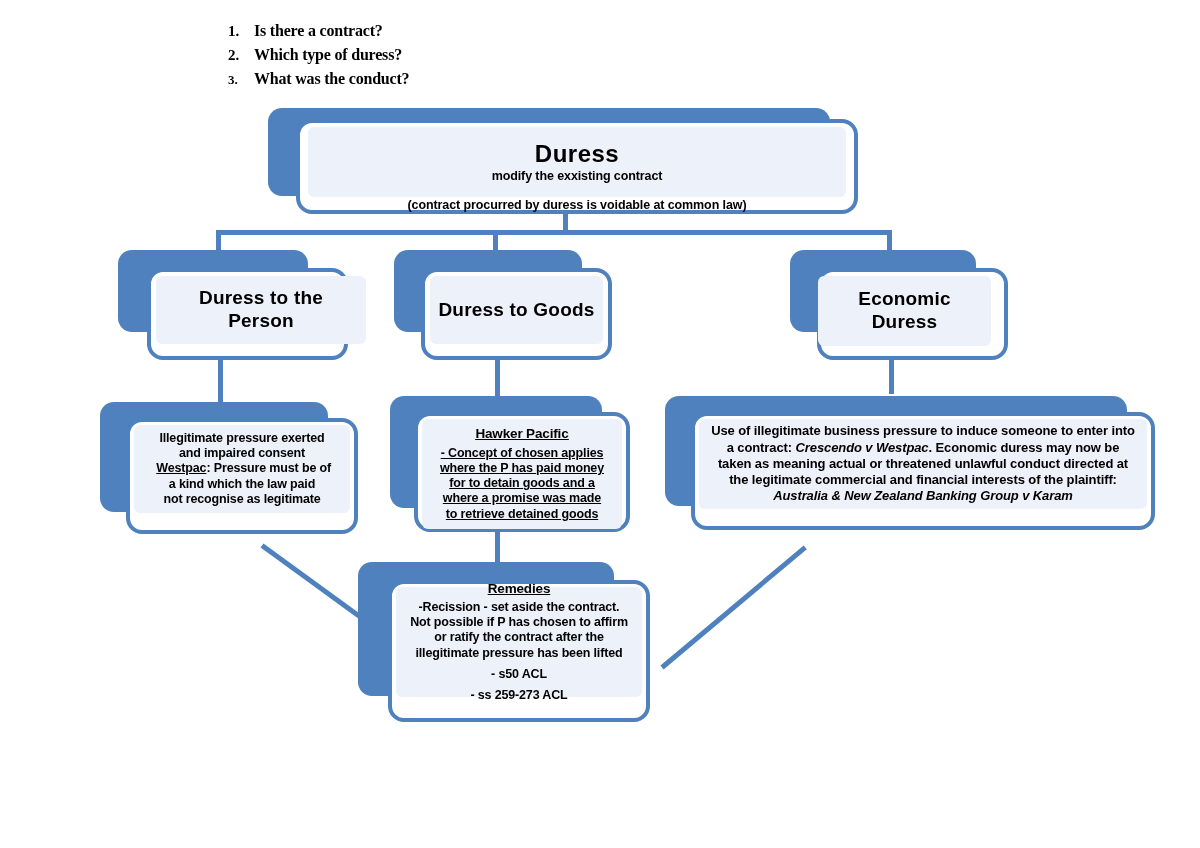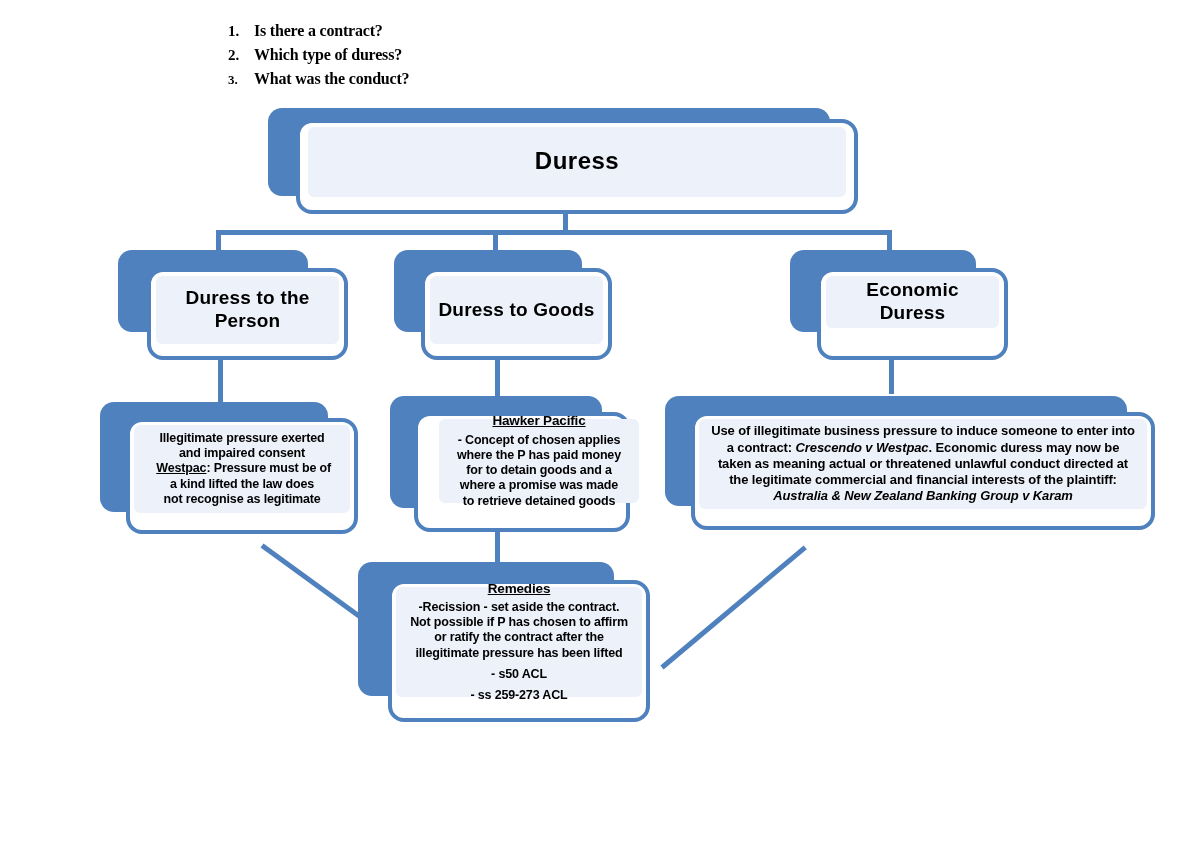--- a/index.html
+++ b/index.html
@@ -131,74 +131,76 @@
   <div class="diag" style="left:262px;top:543px;width:142px;transform:rotate(36deg);"></div>
 
   <div class="diag" style="left:662px;top:665px;width:187px;transform:rotate(-40deg);"></div>
 
   <div class="node" style="left:268px;top:108px;width:590px;height:106px;">
     <div class="shadow" style="left:0;top:0;width:562px;height:88px;"></div>
     <div class="frame" style="left:28px;top:11px;width:562px;height:95px;"></div>
     <div class="inner" style="left:40px;top:19px;width:538px;height:70px;">
       <div class="title-lg">Duress</div>
       <div class="body-sm">
-      </div>
-    </div>
+        <span class="ln">modify the exxisting contract</span>
+      </div>
+    </div>
+    <div class="overflow-line body-sm" style="left:28px;top:90px;width:562px;">(contract procurred by duress is voidable at common law)</div>
   </div>
 
   <div class="node" style="left:118px;top:250px;width:230px;height:110px;">
     <div class="shadow" style="left:0;top:0;width:190px;height:82px;"></div>
     <div class="frame" style="left:29px;top:18px;width:201px;height:92px;"></div>
-    <div class="inner" style="left:38px;top:26px;width:183px;height:68px;">
+    <div class="inner" style="left:38px;top:26px;width:210px;height:68px;">
       <div class="title-md">
         <span class="ln">Duress to the</span>
         <span class="ln">Person</span>
       </div>
     </div>
   </div>
 
   <div class="node" style="left:394px;top:250px;width:218px;height:110px;">
     <div class="shadow" style="left:0;top:0;width:188px;height:82px;"></div>
     <div class="frame" style="left:27px;top:18px;width:191px;height:92px;"></div>
     <div class="inner" style="left:36px;top:26px;width:173px;height:68px;">
       <div class="title-md">
         <span class="ln">Duress to Goods</span>
       </div>
     </div>
   </div>
 
   <div class="node" style="left:790px;top:250px;width:218px;height:110px;">
     <div class="shadow" style="left:0;top:0;width:186px;height:82px;"></div>
     <div class="frame" style="left:27px;top:18px;width:191px;height:92px;"></div>
-    <div class="inner" style="left:36px;top:26px;width:173px;height:52px;">
+    <div class="inner" style="left:28px;top:26px;width:173px;height:70px;">
       <div class="title-md">
         <span class="ln">Economic</span>
         <span class="ln">Duress</span>
       </div>
     </div>
   </div>
 
   <div class="node" style="left:100px;top:402px;width:258px;height:132px;">
     <div class="shadow" style="left:0;top:0;width:228px;height:110px;"></div>
     <div class="frame" style="left:26px;top:16px;width:232px;height:116px;"></div>
     <div class="inner" style="left:34px;top:23px;width:216px;height:88px;">
       <div class="body-xs" style="text-align:center;">
         <span class="ln">Illegitimate pressure exerted</span>
         <span class="ln">and impaired consent</span>
         <span class="ln">&nbsp;<span class="ul-b">Westpac</span><span>: Pressure must be of</span></span>
-        <span class="ln">a kind lifted the law does</span>
+        <span class="ln">a kind which the law paid</span>
         <span class="ln">not recognise as legitimate</span>
       </div>
     </div>
   </div>
 
   <div class="node" style="left:390px;top:396px;width:240px;height:136px;">
     <div class="shadow" style="left:0;top:0;width:212px;height:112px;"></div>
     <div class="frame" style="left:24px;top:16px;width:216px;height:120px;"></div>
-    <div class="inner" style="left:49px;top:23px;width:200px;height:84px;">
+    <div class="inner" style="left:32px;top:23px;width:200px;height:110px;text-decoration:underline;">
       <div class="body-xs">
         <span class="hdr-ul">Hawker Pacific</span>
         <span class="ln">- Concept of chosen applies</span>
         <span class="ln">where the P has paid money</span>
         <span class="ln">for to detain goods and a</span>
         <span class="ln">where a promise was made</span>
         <span class="ln">to retrieve detained goods</span>
       </div>
     </div>
   </div>

